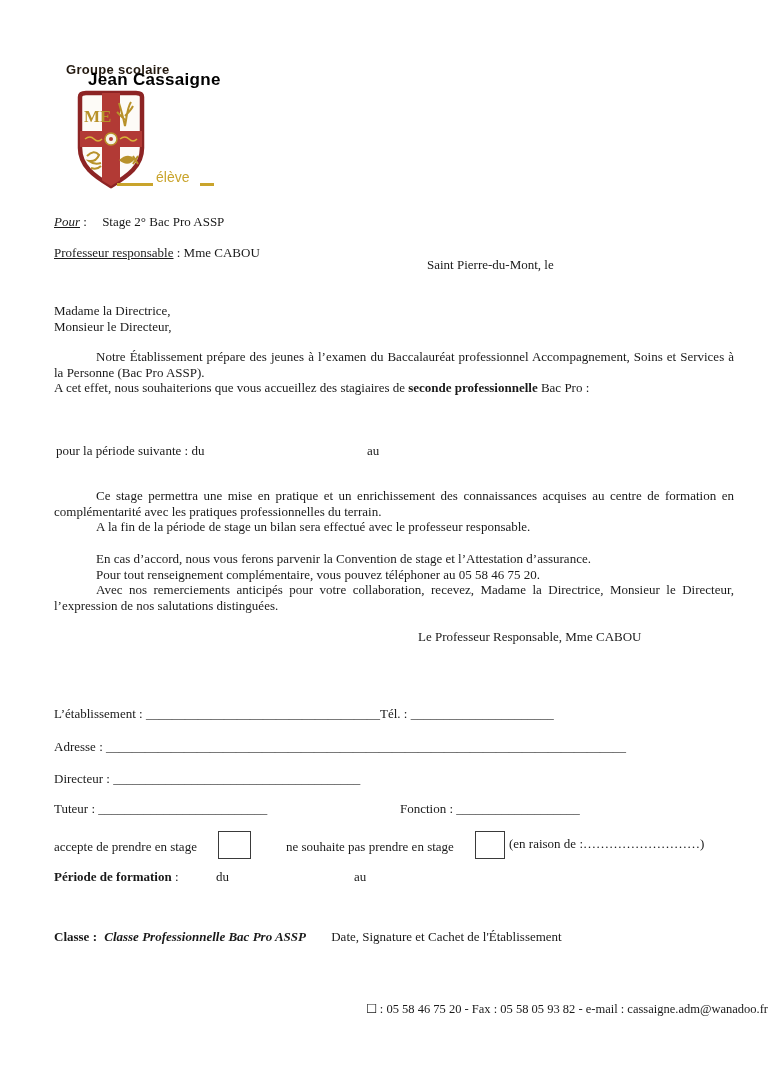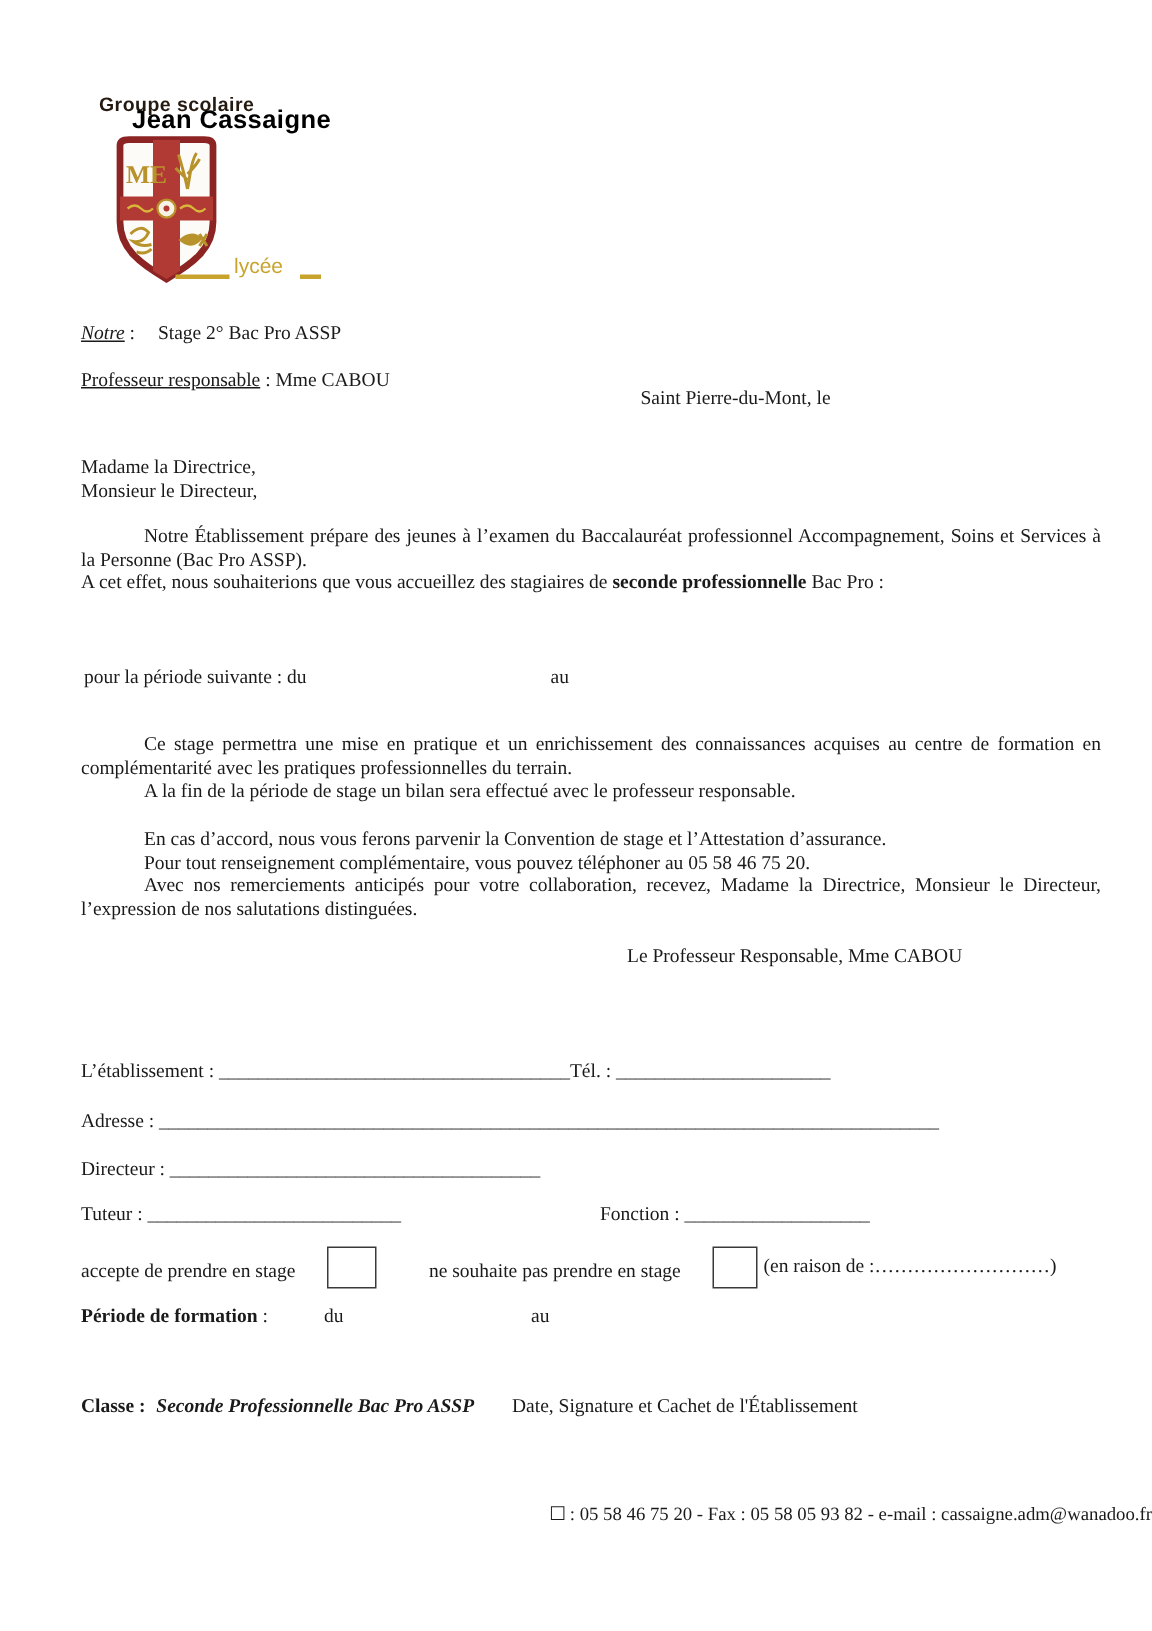--- a/index.html
+++ b/index.html
@@ -66,26 +66,26 @@
       </g>
       <g>
         <path d="M10,49 q5,-4 9,0 q4,4 8,0" stroke="#d9b53a" stroke-width="1.5" fill="none"></path>
         <path d="M45,49 q5,-4 9,0 q4,4 8,0" stroke="#d9b53a" stroke-width="1.5" fill="none"></path>
         <circle cx="36" cy="49" r="6" fill="#f7f2e6" stroke="#b8922a" stroke-width="1.5"></circle>
         <circle cx="36" cy="49" r="2" fill="#b23a35"></circle>
       </g>
     </svg>
 
     <div class="gold-line" style="left:61px; top:123px; width:36px;"></div>
-    <div class="logo-lycee">lycée</div>
+    <div class="logo-lycee">élève</div>
     <div class="gold-line" style="left:144px; top:123px; width:14px;"></div>
   </div>
 
   <div class="abs" style="left:54px; top:214px;">
-    <span class="i u">Notre</span><span> :</span>
+    <span class="i u">Pour</span><span> :</span>
     <span style="margin-left:12px;">Stage 2° Bac Pro ASSP</span>
   </div>
 
   <div class="abs" style="left:54px; top:245px;">
     <span class="u">Professeur responsable</span><span> : Mme CABOU</span>
   </div>
 
   <div class="abs" style="left:427px; top:257px;">Saint Pierre-du-Mont, le</div>
 
   <div class="abs" style="left:54px; top:303px;">
@@ -149,21 +149,21 @@
 
   <div class="abs" style="left:54px; top:869px; width:680px;">
     <span class="b">Période de formation</span><span> :</span>
     <span class="abs" style="left:162px; top:0;">du</span>
     <span class="abs" style="left:300px; top:0;">au</span>
   </div>
 
 
   <div class="abs" style="left:54px; top:929px; white-space:nowrap;">
     <span class="b">Classe :</span>
-    <span class="b i" style="margin-left:4px;">Seconde Professionnelle Bac Pro ASSP</span>
+    <span class="b i" style="margin-left:4px;">Classe Professionnelle Bac Pro ASSP</span>
     <span style="margin-left:22px;">Date, Signature et Cachet de l'Établissement</span>
   </div>
 
   <div class="abs footer2" style="top:1002px;">
     <span>☐</span> <span>:  05 58 46 75 20 - Fax : 05 58 05 93 82  - e-mail : cassaigne.adm@wanadoo.fr</span>
   </div>
 
 </div>
 
 </body></html>

